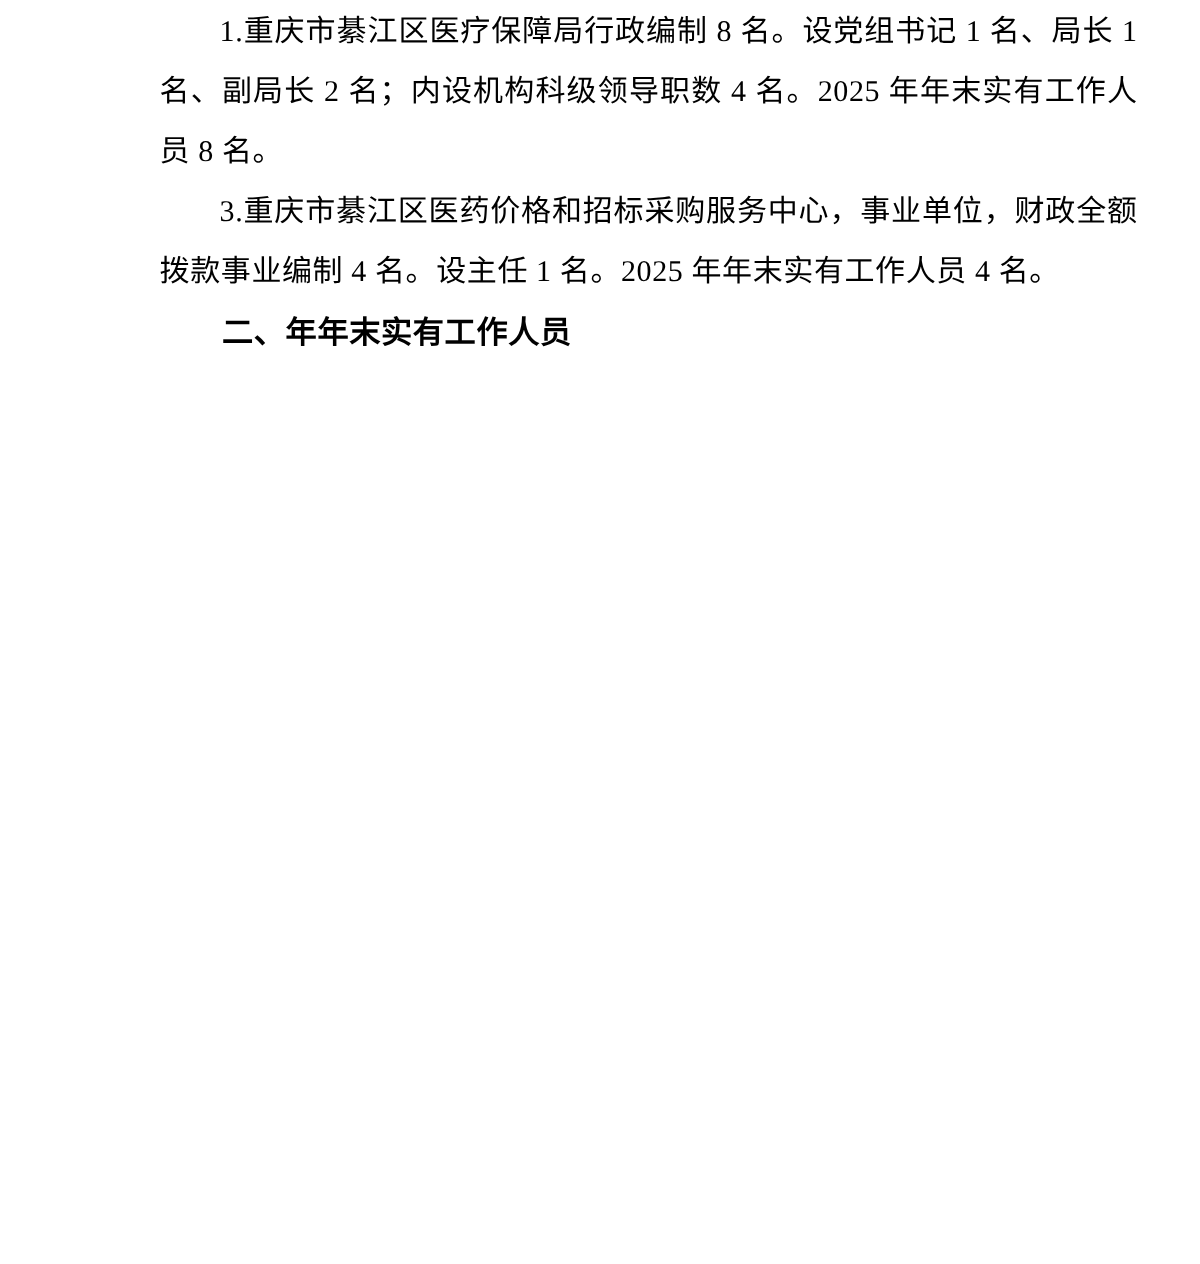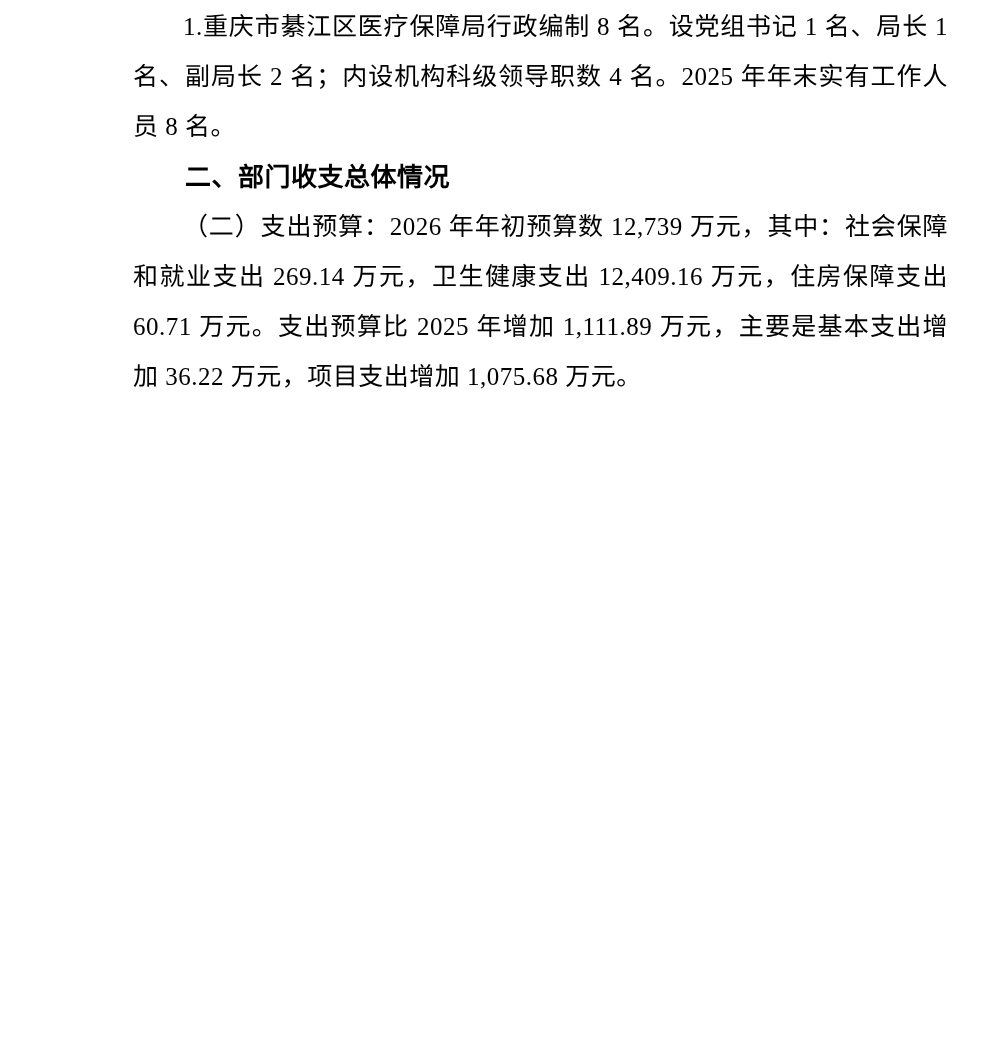--- a/index.html
+++ b/index.html
@@ -41,21 +41,21 @@
 </style>
 </head>
 <body>
 
 <div class="page">
   <div class="doc-body">
 
     <p>1.重庆市綦江区医疗保障局行政编制 8 名。设党组书记 1 名、局长 1 名、副局长 2 名；内设机构科级领导职数 4 名。2025 年年末实有工作人员 8 名。</p>
 
 
+    <p>3.重庆市綦江区医药价格和招标采购服务中心，事业单位，财政全额拨款事业编制 4 名。设主任 1 名。2025 年年末实有工作人员 4 名。</p>
 
-    <h2 class="section-heading">二、部门收支总体情况</h2>
+    <h2 class="section-heading">二、年年末实有工作人员</h2>
 
 
-    <p>（二）支出预算：2026 年年初预算数 12,739 万元，其中：社会保障和就业支出 269.14 万元，卫生健康支出 12,409.16 万元，住房保障支出 60.71 万元。支出预算比 2025 年增加 1,111.89 万元，主要是基本支出增加 36.22 万元，项目支出增加 1,075.68 万元。</p>
 
 
   </div>
 </div>
 
 </body></html>

